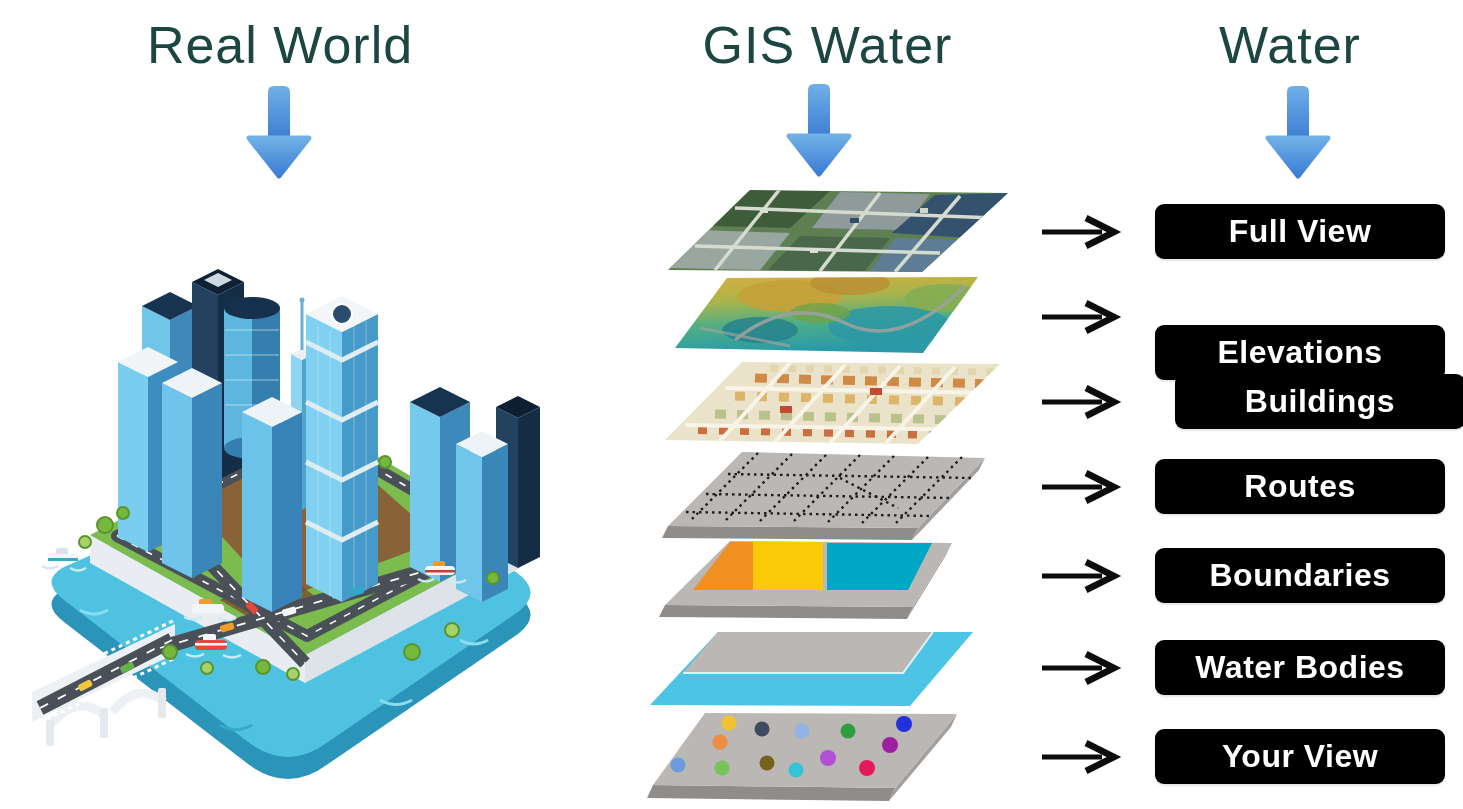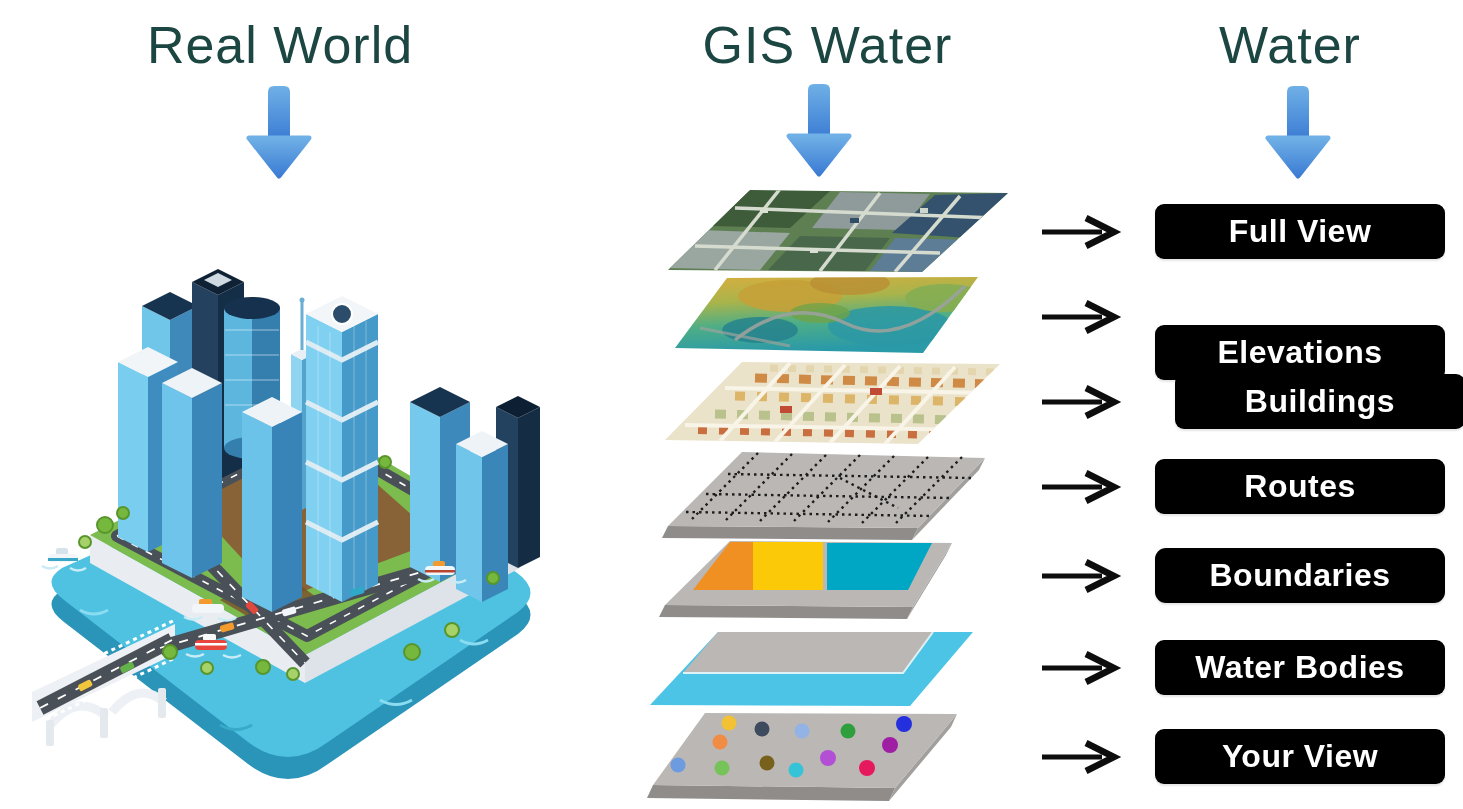--- a/index.html
+++ b/index.html
@@ -27,21 +27,21 @@
     font-size:32px;font-weight:700;letter-spacing:.5px;
     display:flex;align-items:center;justify-content:center;
     box-shadow:0 2px 2px rgba(0,0,0,0.10);
   }
   .map-arrow{position:absolute;left:1032px;width:96px;height:40px;}
   
   #lbl-0{top:204px;} #arr-0{top:212px;}
   #lbl-1{top:289px;margin-top:36px;} #arr-1{top:297px;}
   #lbl-2{top:374px;margin-left:20px;} #arr-2{top:382px;}
   #lbl-3{top:459px;} #arr-3{top:467px;}
-  #lbl-4{top:548px;border-radius:11px;} #arr-4{top:556px;}
+  #lbl-4{top:548px;} #arr-4{top:556px;}
   #lbl-5{top:640px;} #arr-5{top:648px;}
   #lbl-6{top:729px;} #arr-6{top:737px;}
 </style>
 </head>
 <body>
 
 <div class="canvas">
 
   <div class="heading" id="h-real">Real World</div>
   <div class="heading" id="h-gis">GIS Water</div>

